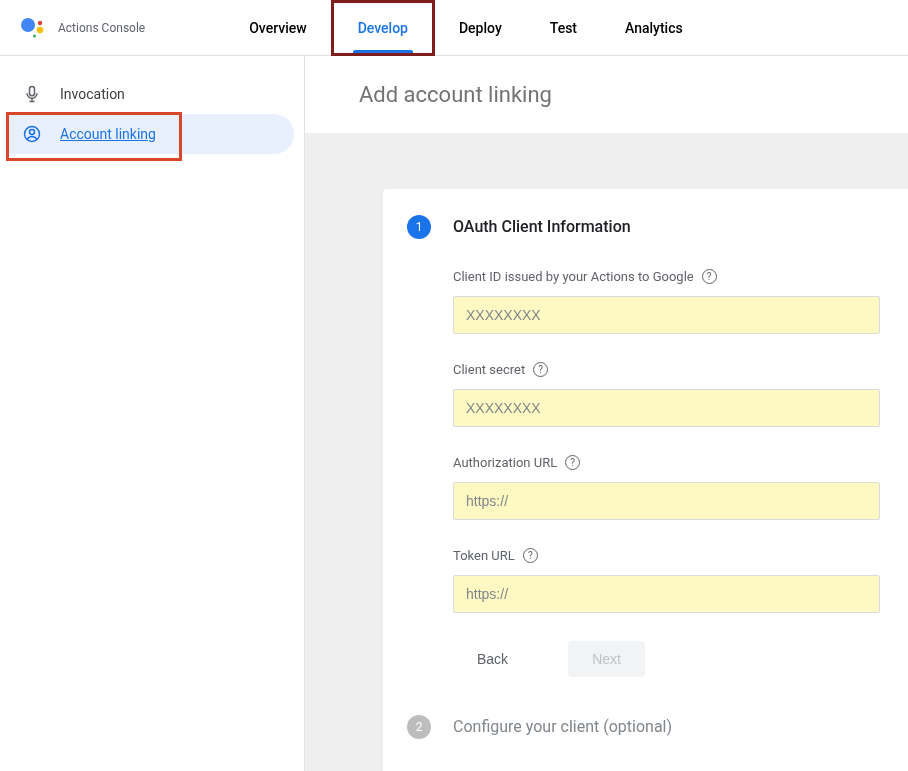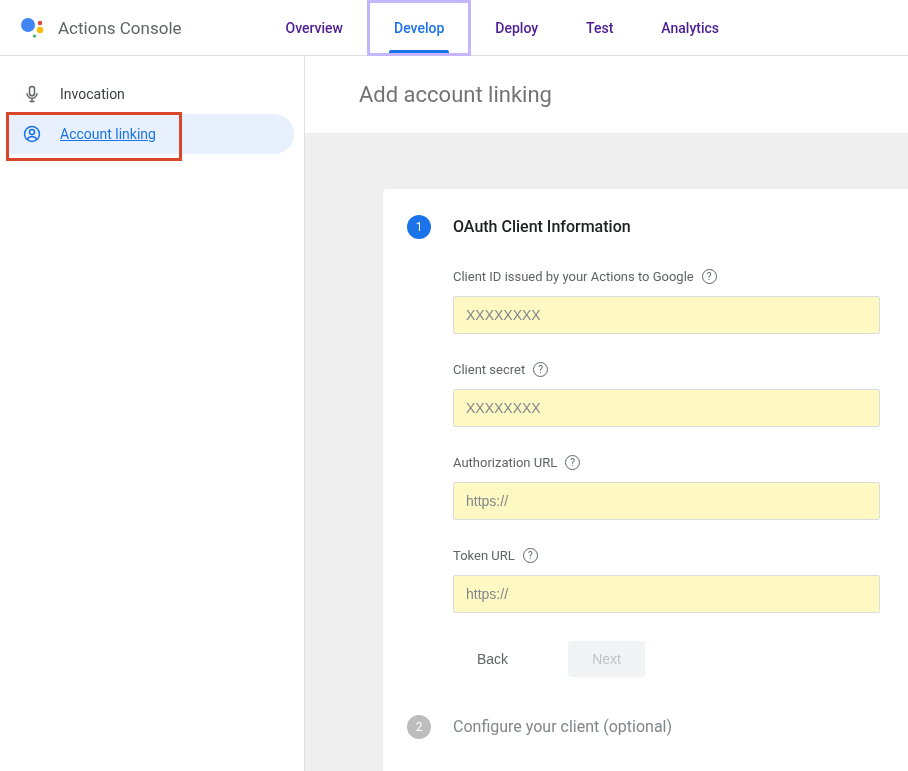--- a/index.html
+++ b/index.html
@@ -18,46 +18,46 @@
       border-bottom: 1px solid #e0e0e0;
       padding-left: 20px;
     }
     .logo {
       display: flex;
       align-items: center;
       gap: 14px;
       margin-right: 80px;
     }
     .logo-icon { width: 24px; height: 24px; position: relative; }
-    .logo-title { font-size: 17px; color: #5f6368; }
+    .logo-title { font-size: 12px; color: #5f6368; }
     .tabs { display: flex; gap: 0; }
     .tab {
       padding: 0 24px;
       height: 56px;
       display: flex;
       align-items: center;
       font-size: 14px;
-      color: #4c1d95;
+      color: #000000;
       cursor: pointer;
       position: relative;
       font-weight: 500;
     }
     .tab.active { color: #1a73e8; }
     .tab.active::after {
       content: "";
       position: absolute;
       bottom: 0;
       left: 50%;
       transform: translateX(-50%);
       width: 60px;
       height: 3px;
       background: #1a73e8;
       border-radius: 2px 2px 0 0;
     }
-    .tab.highlight-box { border: 3px solid #c4b5fd; }
+    .tab.highlight-box { border: 3px solid #7f1d1d; }
     .body { display: flex; height: calc(100% - 56px); }
     .sidebar { width: 305px; padding-top: 18px; padding-left: 8px; flex-shrink: 0; border-right: 1px solid #e0e0e0; }
     .side-item {
       display: flex;
       align-items: center;
       gap: 18px;
       height: 40px;
       padding-left: 14px;
       font-size: 14px;
       color: #3c4043;

